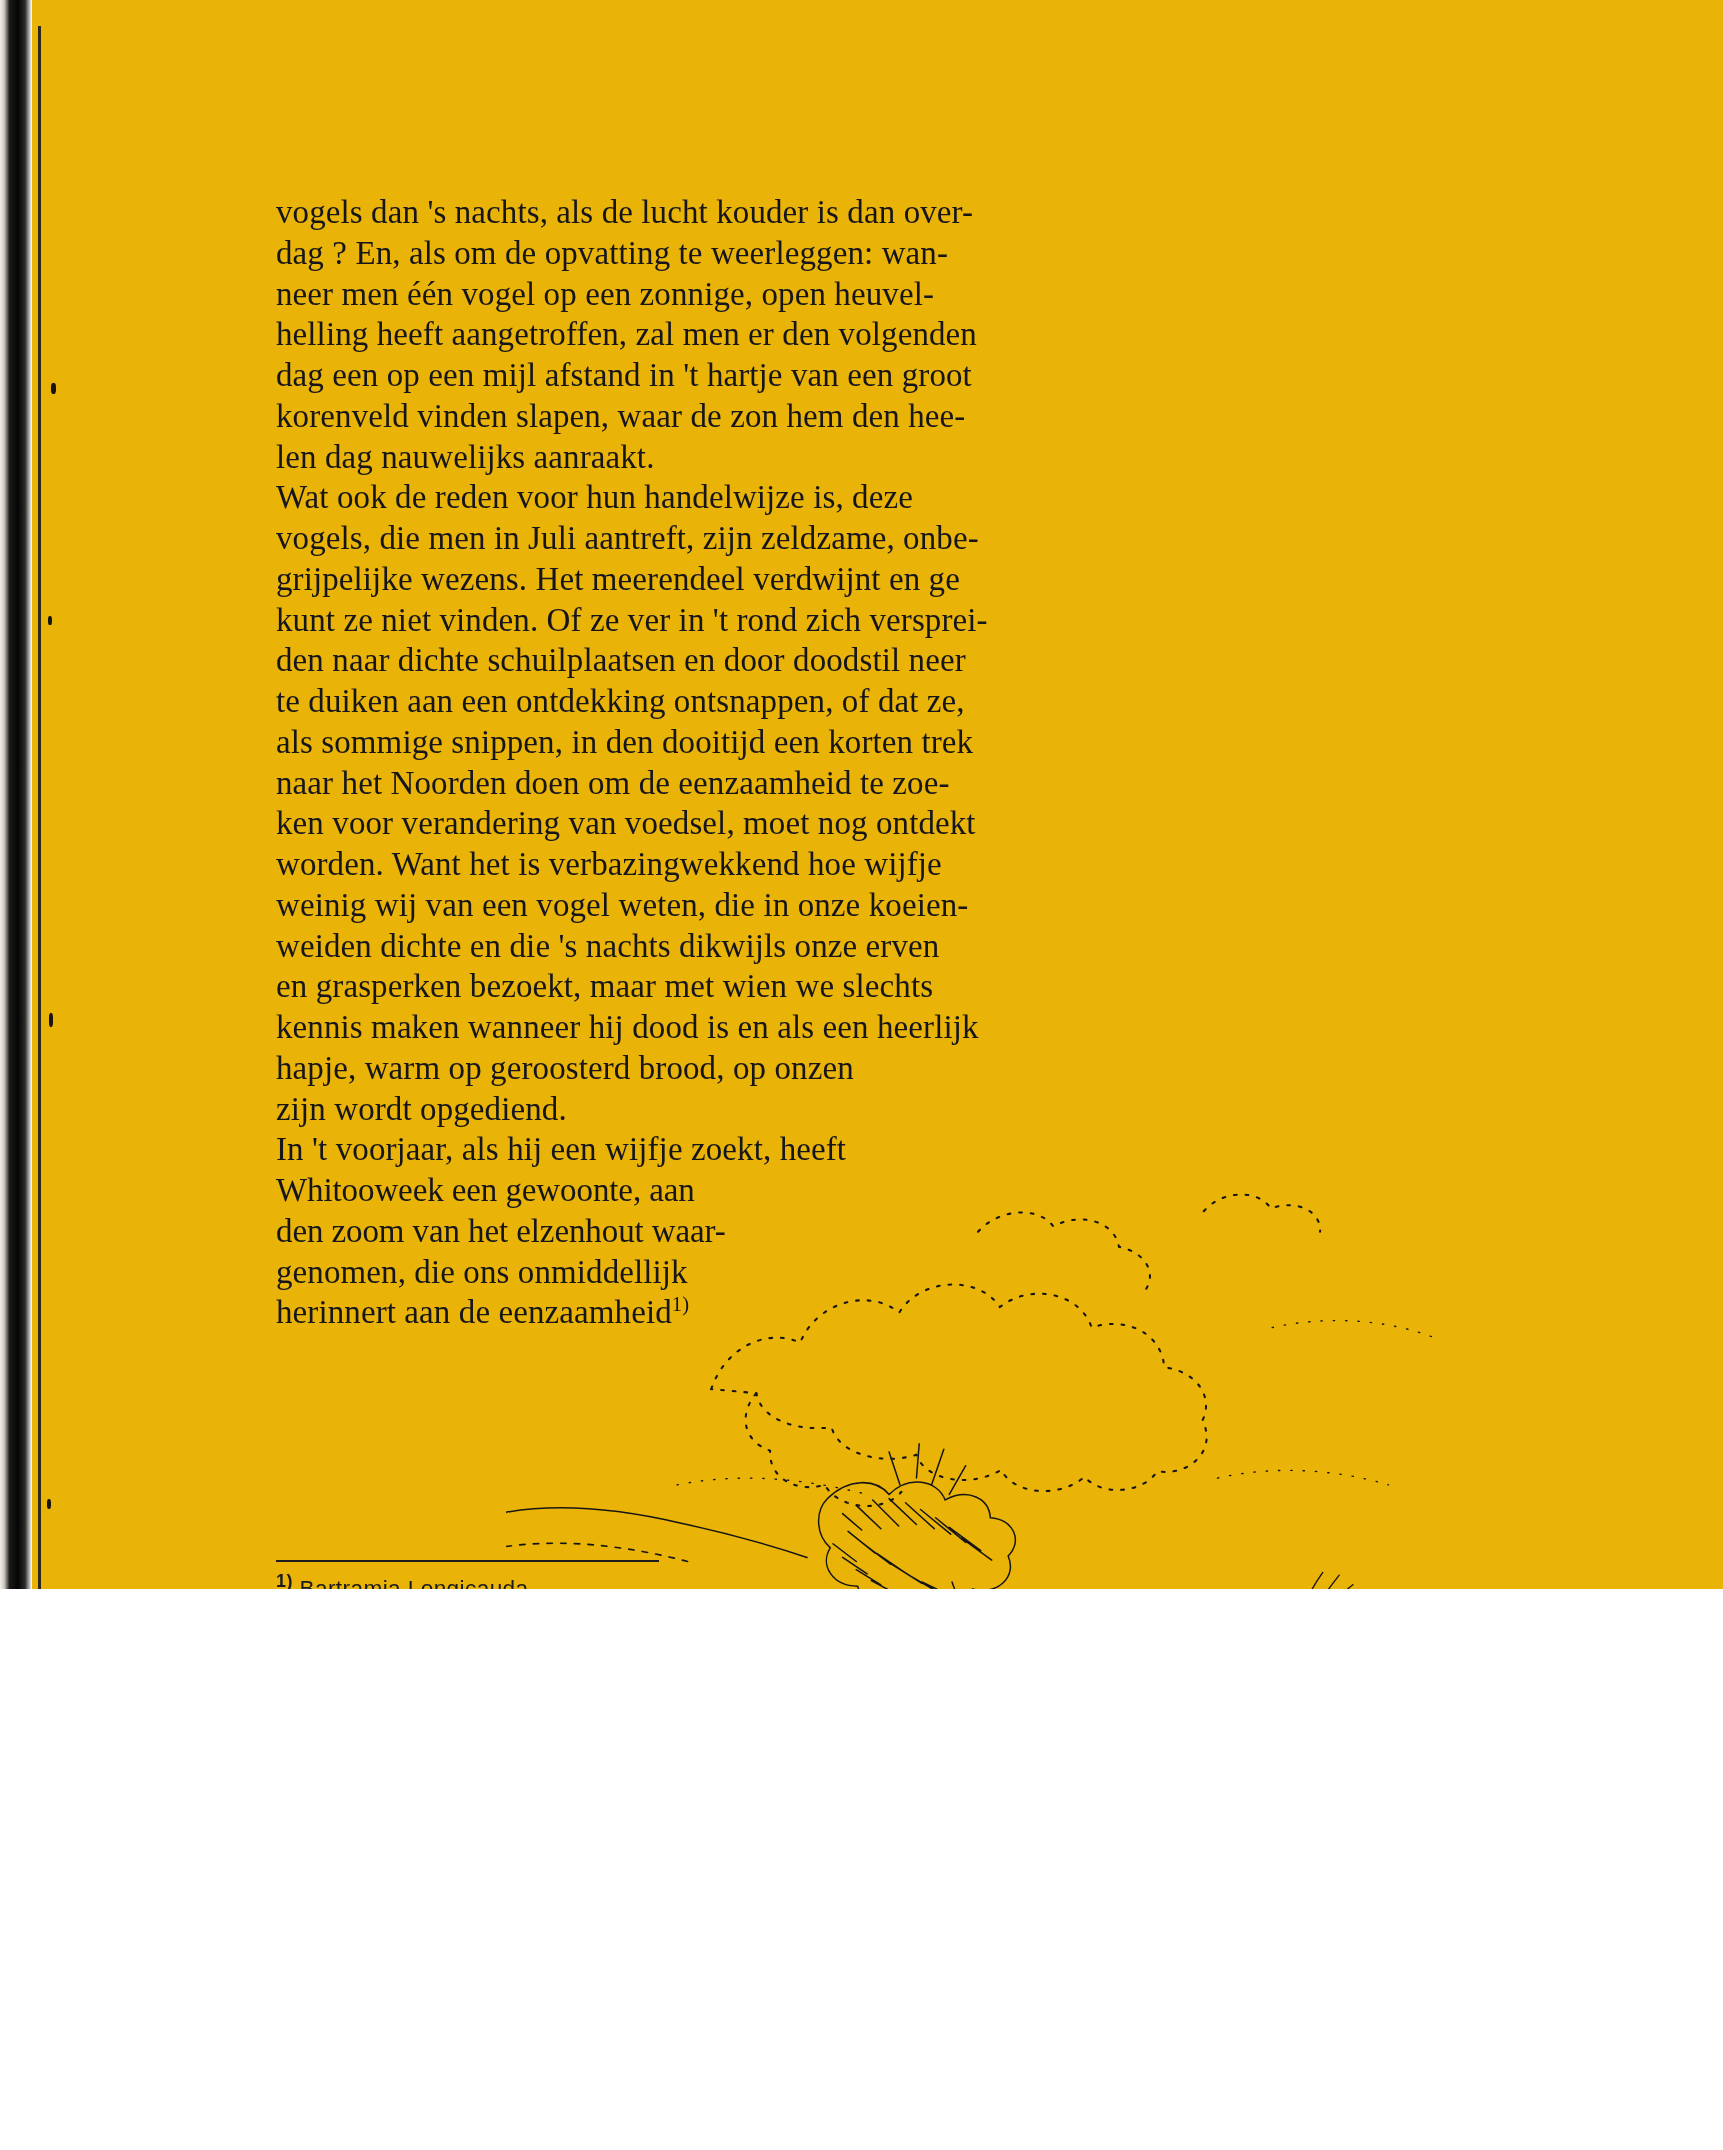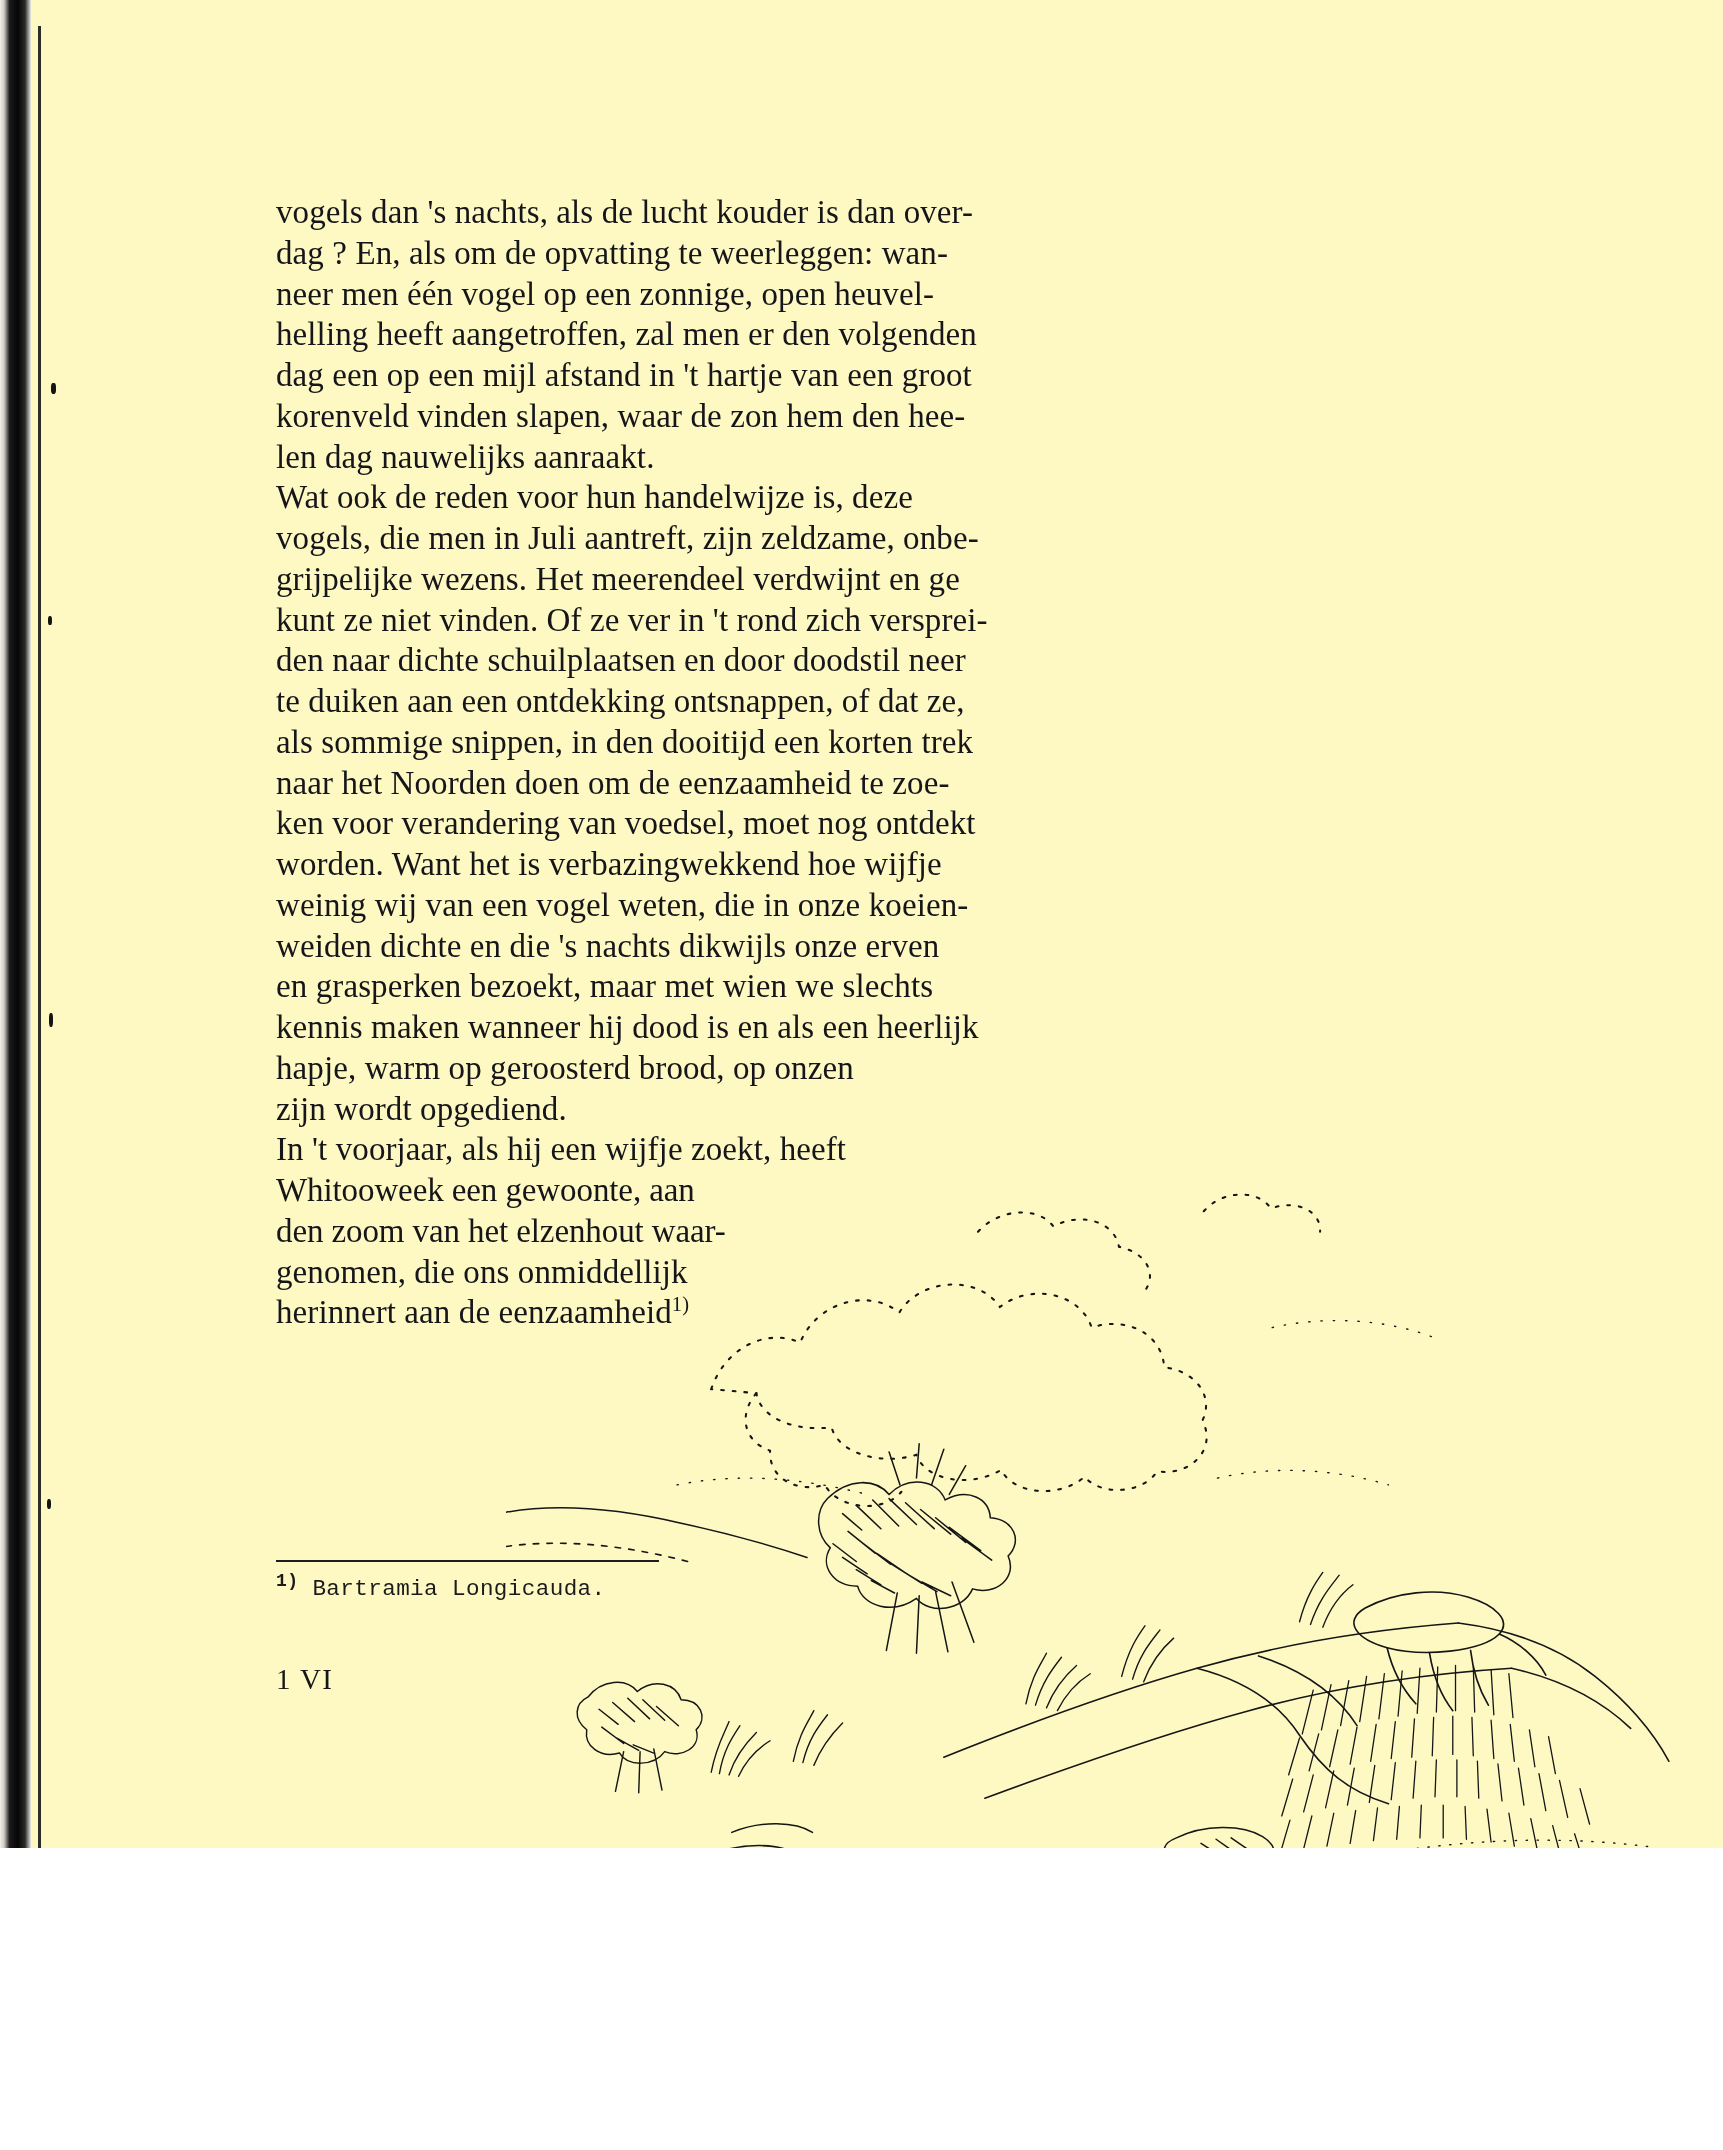--- a/index.html
+++ b/index.html
@@ -3,22 +3,22 @@
 <meta charset="utf-8">
 <style>
   html, body {
     margin: 0;
     padding: 0;
     background: #ffffff;
   }
   .page {
     position: relative;
     width: 1724px;
-    height: 1848px;
-    background: #fef9c3;
+    height: 1589px;
+    background: #eab308;
     overflow: hidden;
     font-family: "Liberation Serif", serif;
   }
 
   
   .gutter-edge {
     position: absolute;
     left: 0;
     top: 0;
     width: 31.5px;
@@ -73,21 +73,21 @@
     height: 2.1px;
     background: #1d1d1d;
   }
   .footnote {
     position: absolute;
     left: 276px;
     top: 1571px;
     font-size: 22.6px;
     color: #1b1b1b;
     letter-spacing: 0.4px;
-    font-family: Liberation Mono, monospace;
+    font-family: Liberation Sans, sans-serif;
   }
   .footnote sup { font-size: 18px; font-weight: bold; }
 
   .folio {
     position: absolute;
     left: 276px;
     top: 1663px;
     font-size: 29px;
     color: #16161a;
     letter-spacing: 1.4px;

